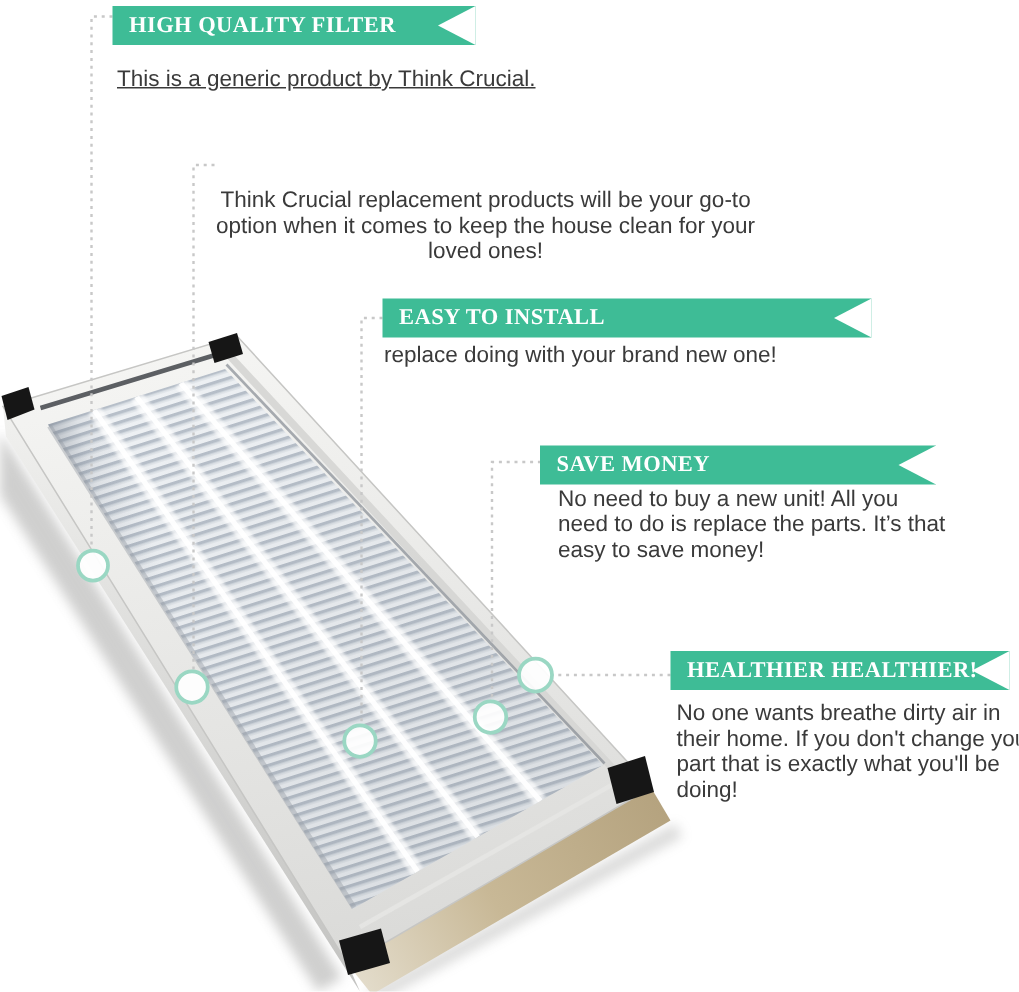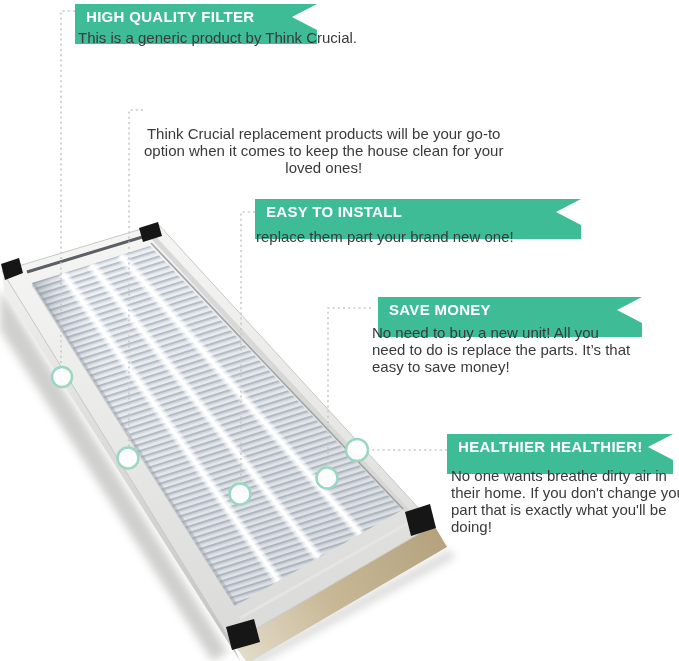--- a/index.html
+++ b/index.html
@@ -6,41 +6,41 @@
   body{
     width:679px;height:661px;position:relative;overflow:hidden;
     background:#ffffff;
     font-family:"Liberation Sans",sans-serif;
   }
   .stage{position:absolute;inset:0;}
   svg.art{position:absolute;left:0;top:0;}
 
   
   .banner{
-    position:absolute;height:40px;background:#3ebc96;color:#ffffff;
+    position:absolute;height:26px;background:#3ebc96;color:#ffffff;
     font-weight:700;font-size:15px;letter-spacing:.3px;line-height:26px;
-    padding-left:11px;box-sizing:border-box;white-space:nowrap;
+    padding-left:11px;box-sizing:border-box;white-space:nowrap;font-family:Liberation Serif, serif;
   }
   .banner::after{ 
     content:"";position:absolute;right:0;top:0;width:0;height:0;
     border-top:13px solid transparent;border-bottom:13px solid transparent;
     border-right:25px solid #ffffff;
   }
   .body-text{
     position:absolute;color:#3a3a3a;font-size:15px;line-height:17px;
   }
   .body-text div{white-space:nowrap;}
 
   .b1{left:75px;top:4px;width:242px;}
-  .t1{left:78px;top:29px;}
+  .t1{left:78px;top:44px;text-decoration:underline;}
   .b2{left:143px;top:97px;width:422px;}
   .t2{left:144px;top:125px;text-align:center;}
   .b3{left:255px;top:199px;width:326px;}
   .t3{left:256px;top:228px;}
-  .b4{left:378px;top:297px;width:264px;}
+  .b4{left:360px;top:297px;width:264px;}
   .t4{left:372px;top:324px;}
   .b5{left:447px;top:434px;width:226px;}
   .t5{left:451px;top:467px;}
 </style>
 </head>
 <body>
 
 <div class="stage">
 
   <svg class="art" width="679" height="661" viewBox="0 0 679 661">
@@ -143,21 +143,21 @@
   <div class="body-text t2">
     <div>Think Crucial replacement products will be your go-to</div>
     <div>option when it comes to keep the house clean for your</div>
     <div>loved ones!</div>
   </div>
 
   <div class="banner b3">
     <span>EASY TO INSTALL</span>
   </div>
   <div class="body-text t3">
-    <div>replace them part your brand new one!</div>
+    <div>replace doing with your brand new one!</div>
   </div>
 
   <div class="banner b4">
     <span>SAVE MONEY</span>
   </div>
   <div class="body-text t4">
     <div>No need to buy a new unit! All you</div>
     <div>need to do is replace the parts. It’s that</div>
     <div>easy to save money!</div>
   </div>

